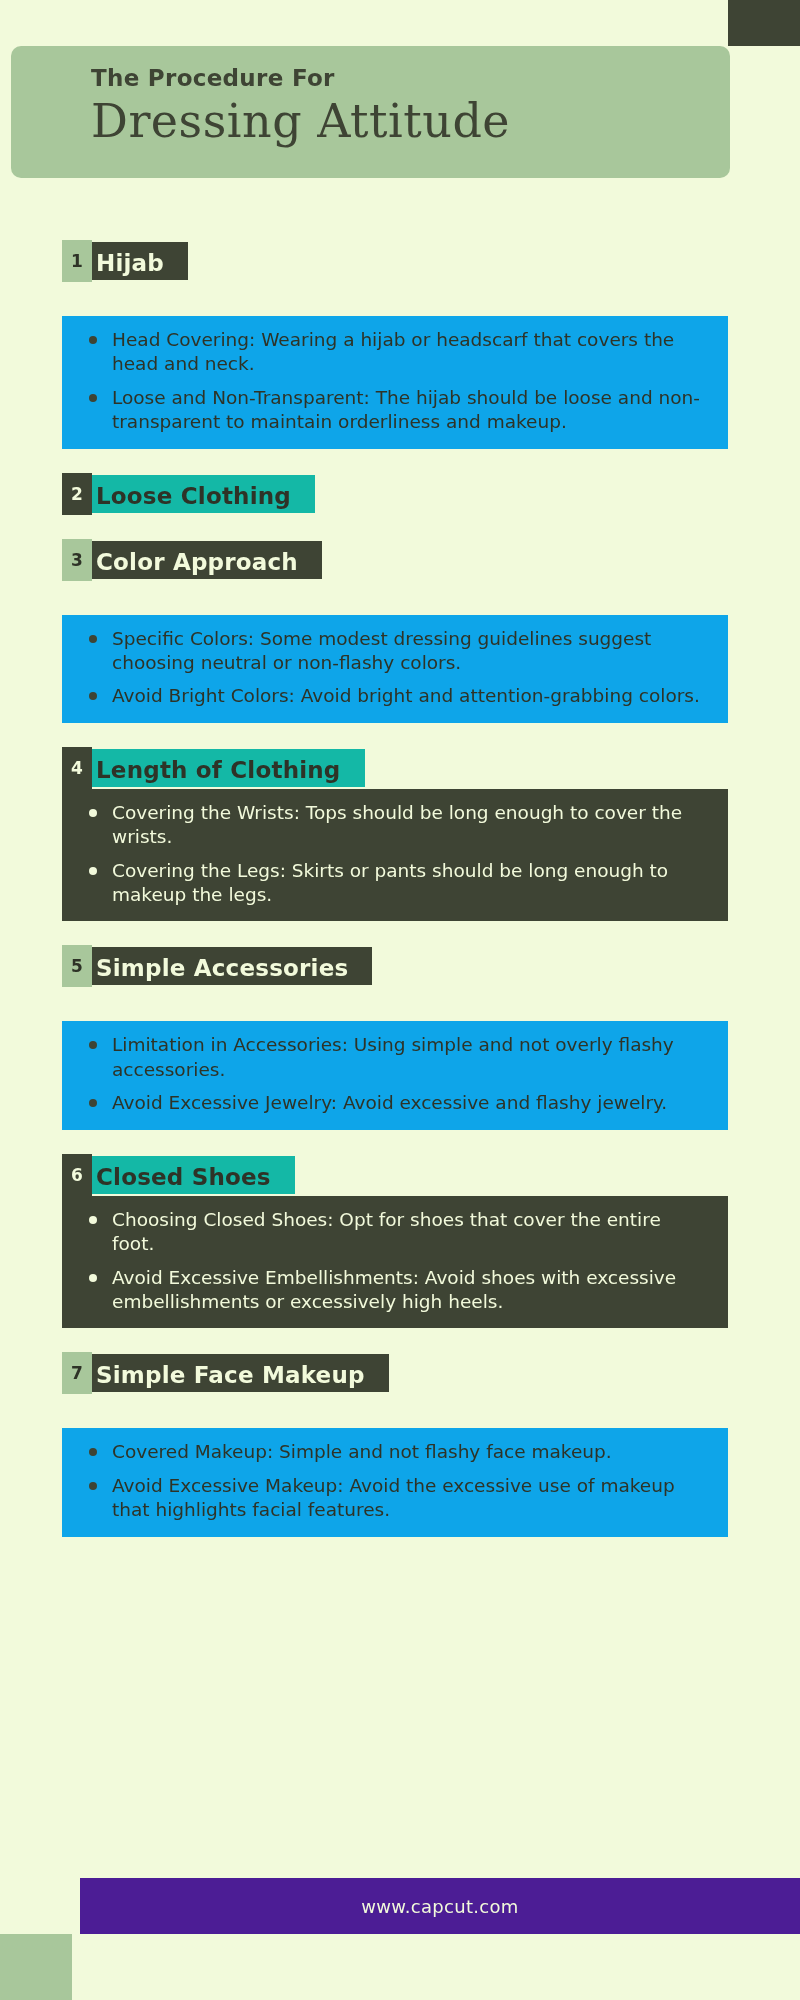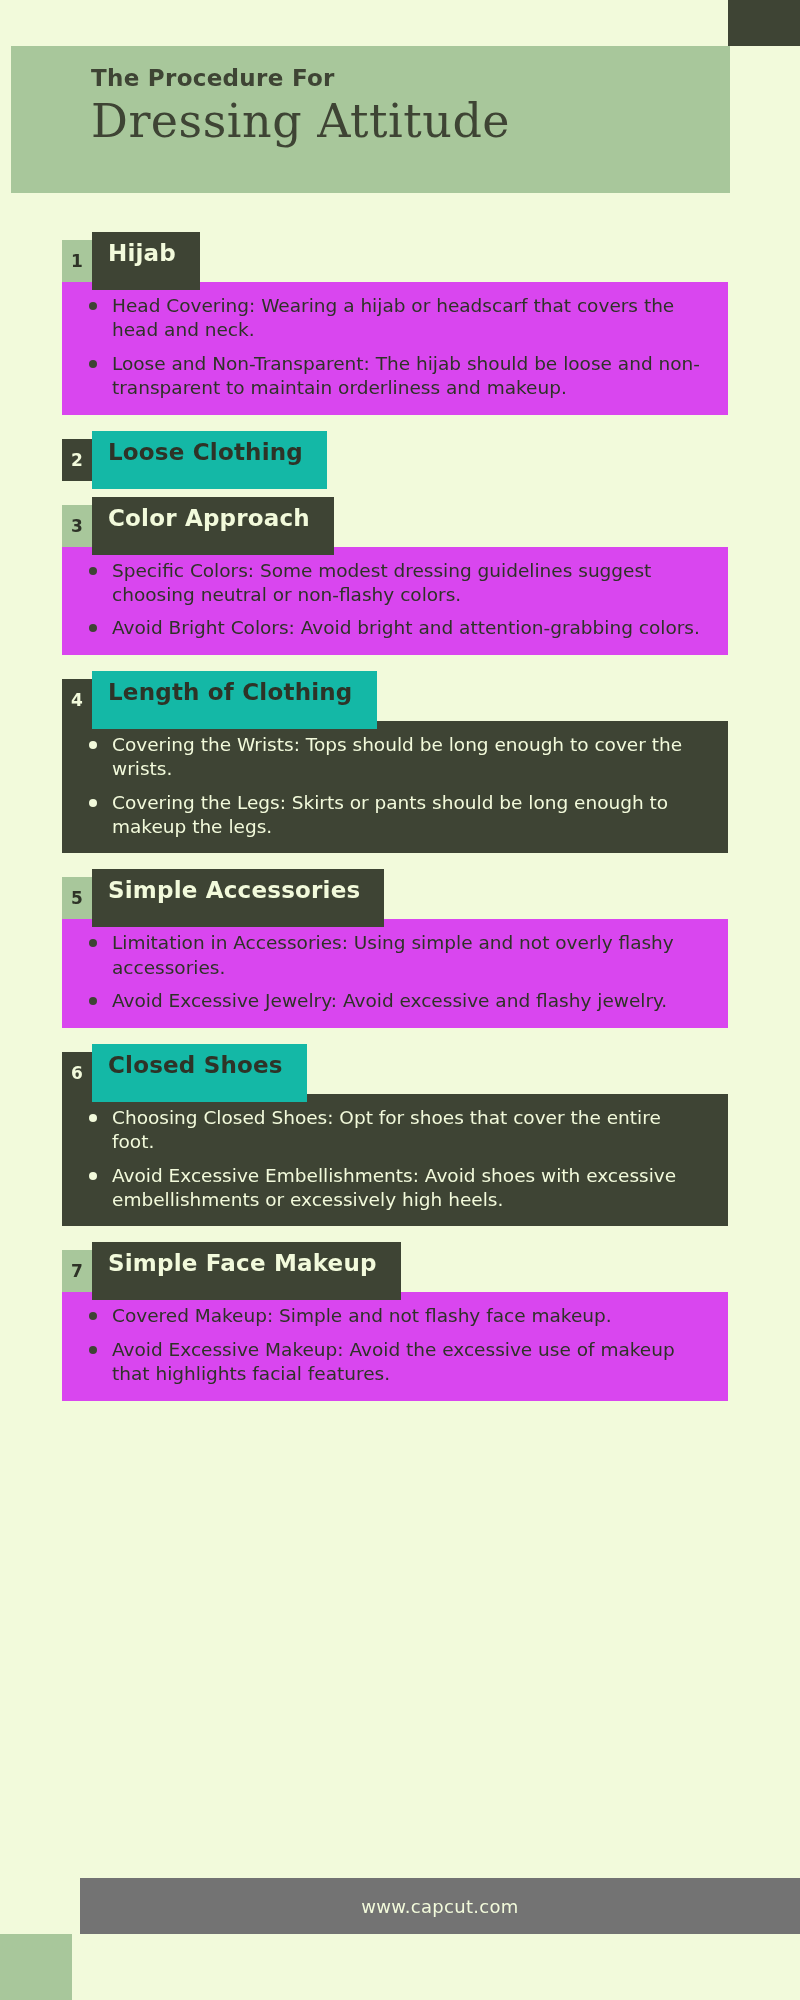--- a/index.html
+++ b/index.html
@@ -45,24 +45,25 @@
     height: 66px;
     background: #a8c79b;
   }
 
   
   .header {
     position: absolute;
     left: 11px;
     top: 46px;
     width: 719px;
-    height: 147px;
+    height: 132px;
     background: #a8c79b;
     box-sizing: border-box;
     padding: 20px 0 0 80px;
+    border-radius: 10px;
   }
   .header-sub {
     font-family: "DejaVu Sans", sans-serif;
     font-weight: bold;
     font-size: 23px;
     color: #3e4434;
     letter-spacing: 0.3px;
     line-height: 1.1;
   }
   .header-title {
@@ -100,23 +101,23 @@
     width: 30px;
     height: 42px;
     display: flex;
     align-items: center;
     justify-content: center;
     font-size: 17px;
     font-weight: bold;
   }
   .sec-title {
     display: inline-block;
-    height: 58px;
+    height: 38px;
     line-height: 42px;
-    padding: 0 24px 0 16px;
+    padding: 0 24px 0 4px;
     font-size: 23px;
     font-weight: bold;
     white-space: nowrap;
     letter-spacing: 0.2px;
   }
   .sec-body {
     margin-left: -30px;
     padding: 12px 22px 14px 18px;
     box-sizing: border-box;
   }
@@ -183,35 +184,36 @@
     left: -30px;
     top: 0;
     height: 42px;
     width: 30px;
     background: #a8c79b;
   }
   .theme-darkhead .sec-num {
     color: #2e3327;
   }
   .theme-darkhead .sec-body {
-    background: #d946ef;
+    background: #0ea5e9;
     color: #2e3327;
+    margin-top: 34px;
   }
   .theme-darkhead ul.bullets li .dot {
     background: #3e4434;
   }
 
   
   .footer {
     position: absolute;
     left: 80px;
     right: 0;
     bottom: 66px;
     height: 56px;
-    background: #737373;
+    background: #4c1d95;
     display: flex;
     align-items: center;
     justify-content: center;
   }
   .footer-text {
     color: #f2fadb;
     font-size: 18px;
     letter-spacing: 0.3px;
   }
 </style>

